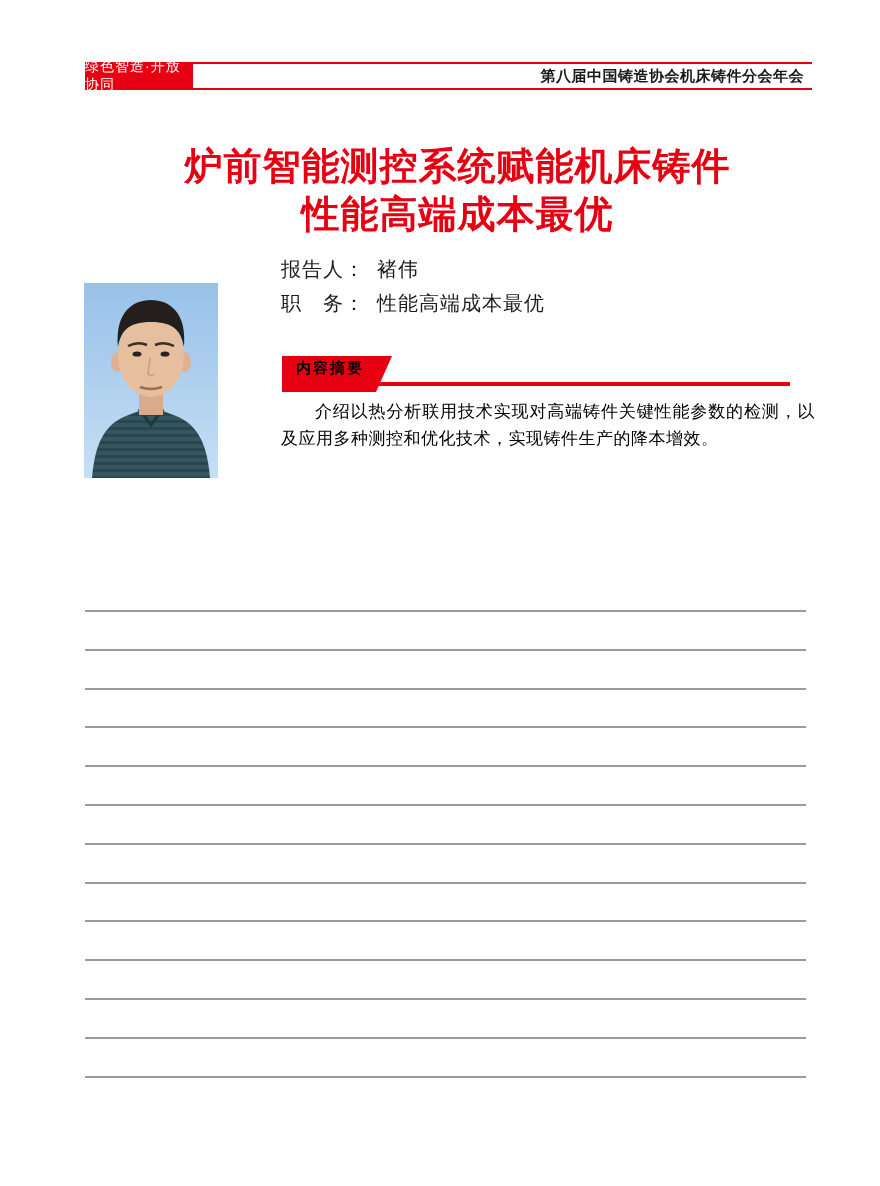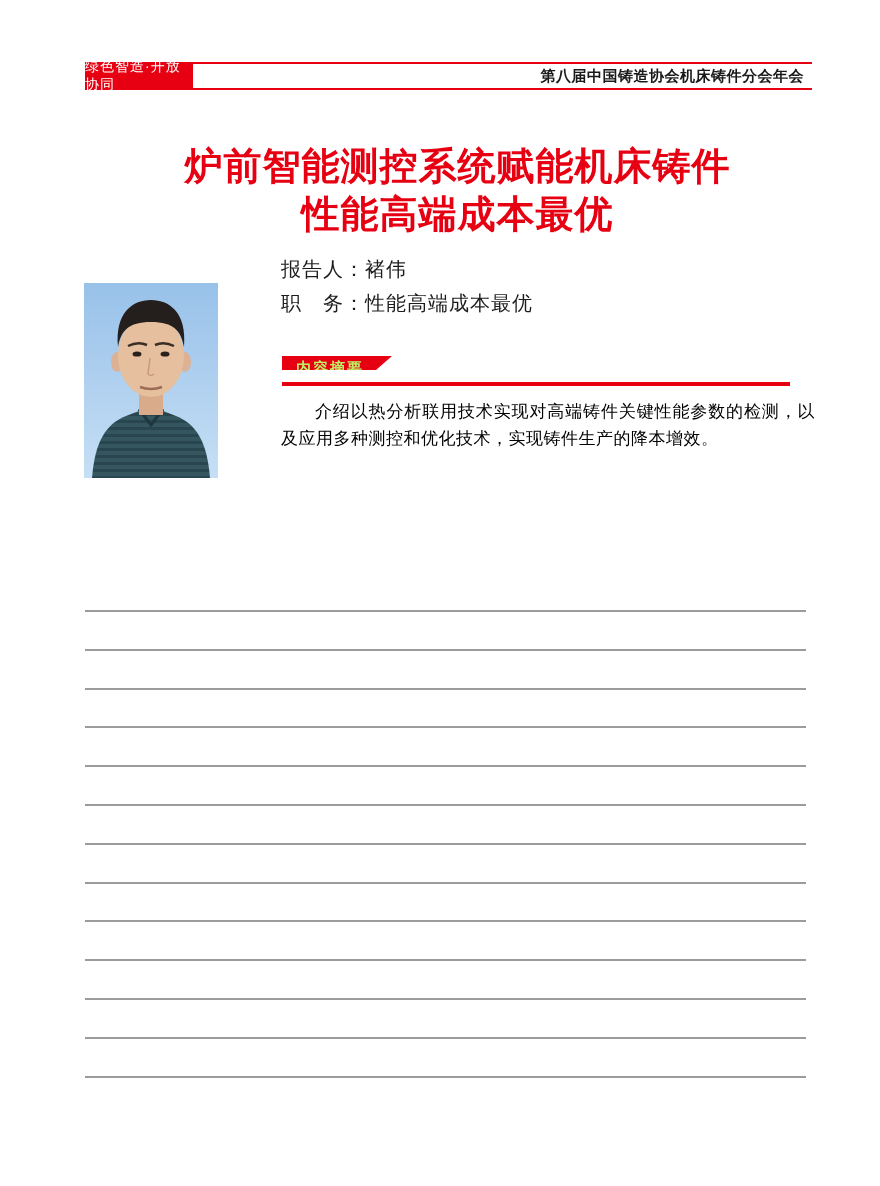--- a/index.html
+++ b/index.html
@@ -42,26 +42,26 @@
     position:absolute;left:84px;top:283px;width:134px;height:195px;
     display:block;
   }
   .info-row{
     position:absolute;left:281px;
     font-family:"Liberation Serif",serif;
     font-size:20px;color:#1c1c1c;letter-spacing:1px;
   }
   .info-row.name{top:256px;}
   .info-row.position{top:290px;}
-  .info-value{margin-left:0;}
+  .info-value{margin-left:12px;}
   
   .abstract-badge{
-    position:absolute;left:282px;top:356px;height:14px;
+    position:absolute;left:282px;top:356px;height:36px;
     background:var(--accent);
-    color:#bef264;font-weight:bold;font-size:15px;line-height:24px;
+    color:#000000;font-weight:bold;font-size:15px;line-height:24px;
     padding:0 28px 0 14px;letter-spacing:2px;
     clip-path:polygon(0 0,100% 0,calc(100% - 16px) 100%,0 100%);
   }
   .abstract-rule{
     position:absolute;left:282px;top:382px;width:508px;height:4px;
     background:var(--accent);
   }
   .abstract-text{
     position:absolute;left:281px;top:398px;width:534px;
     font-family:"Liberation Serif",serif;

